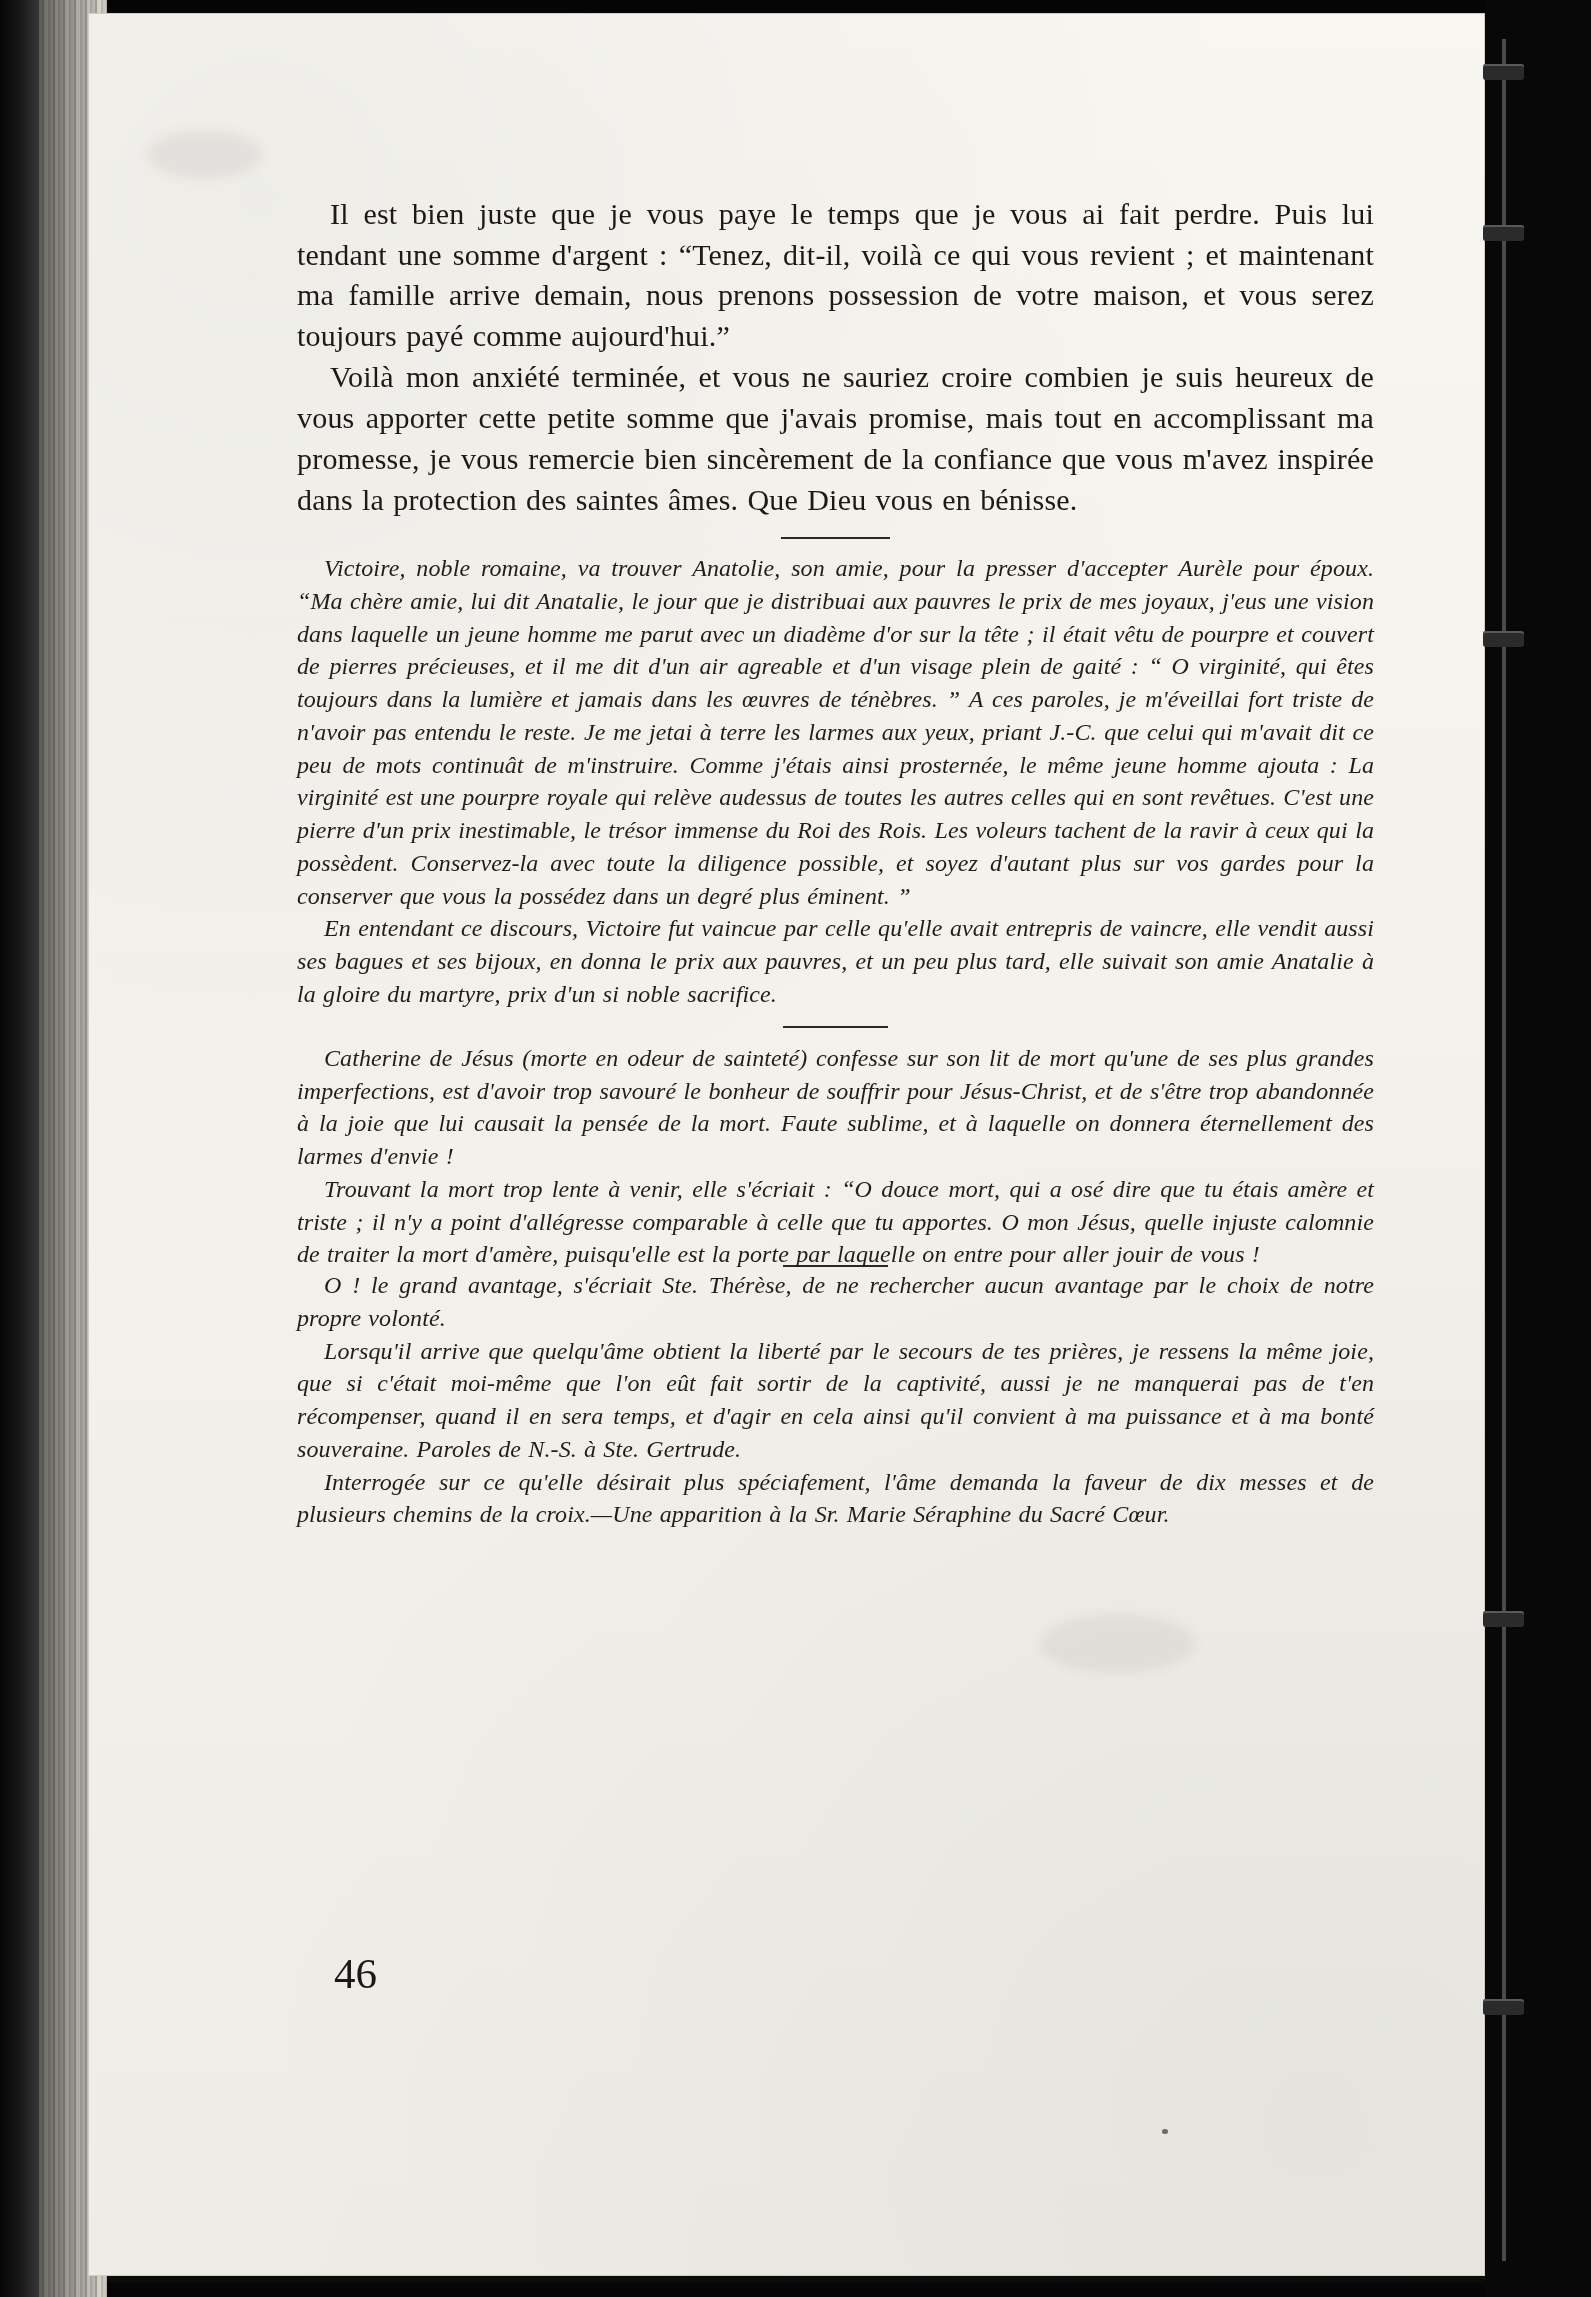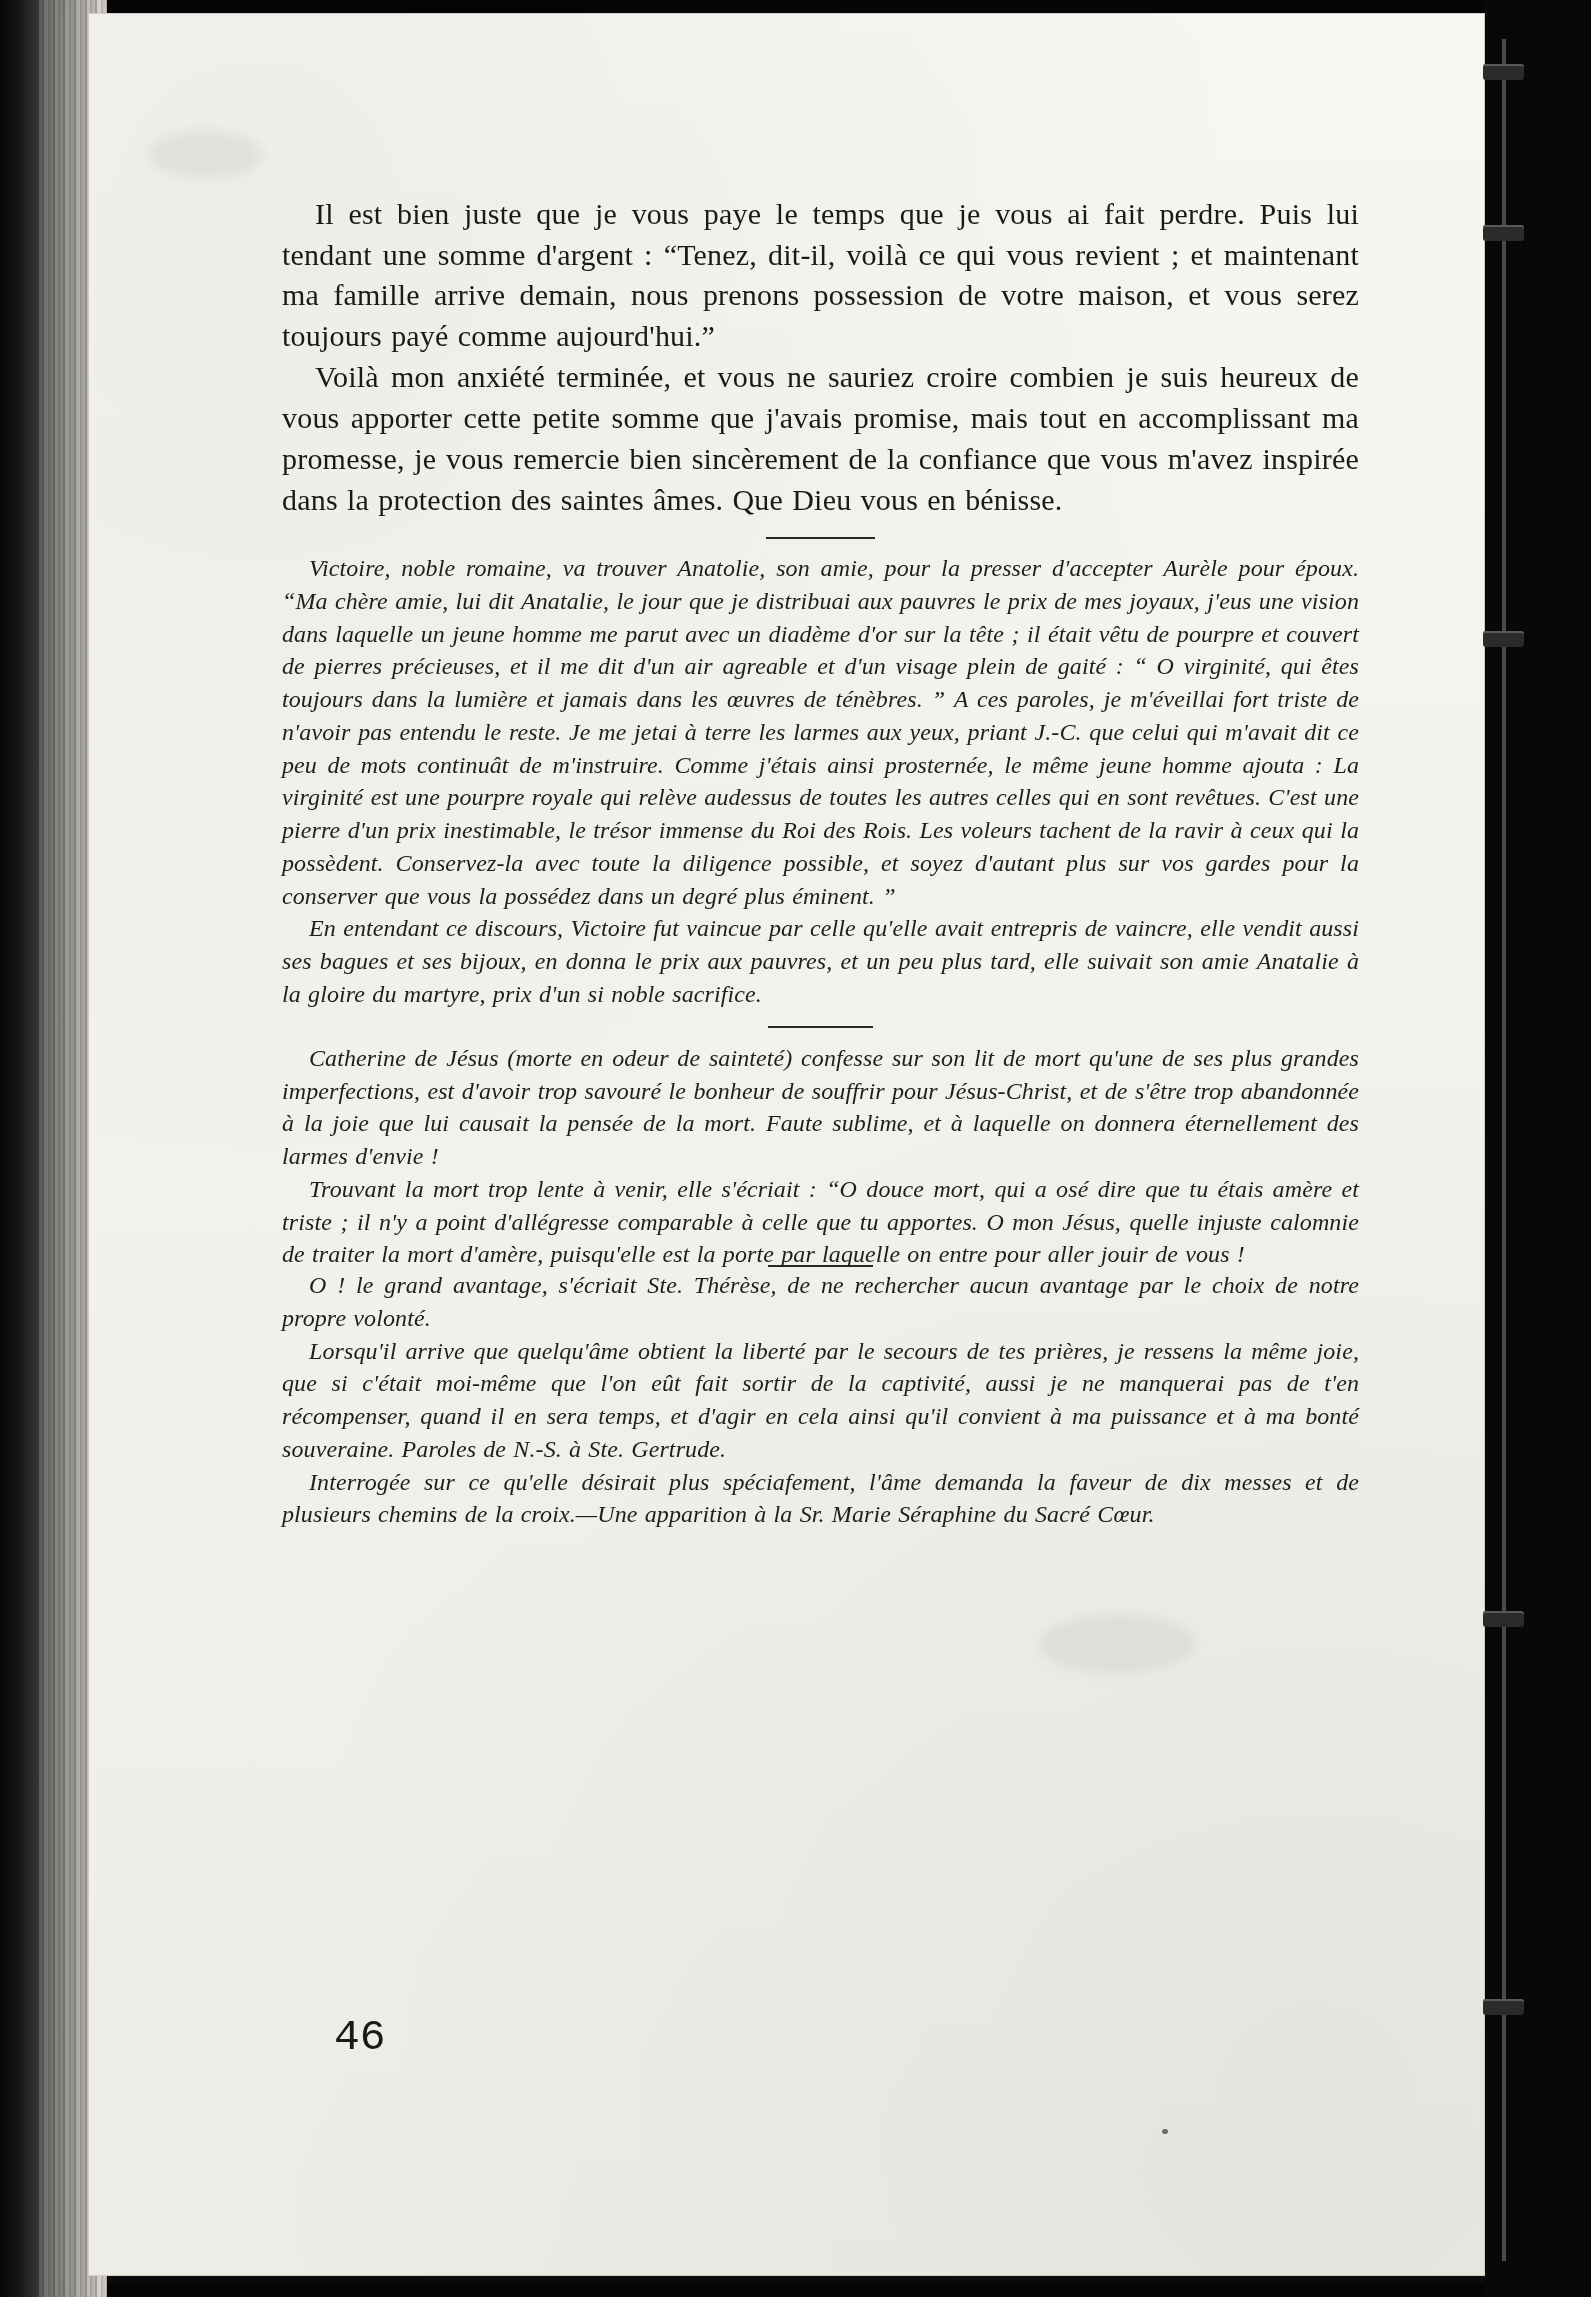--- a/index.html
+++ b/index.html
@@ -98,21 +98,21 @@
   }
   .bottom-dark {
     position: absolute;
     left: 0; bottom: 0; width: 1591px; height: 15.5px;
     background: #050505;
   }
 
   
   .column {
     position: absolute;
-    left: 193px;
+    left: 208px;
     top: 180px;
     width: 1077px;
   }
 
   .blk { margin: 0 0 0 0; }
 
   .lead p {
     margin: 0;
     font-size: 30px;
     line-height: 1.365;
@@ -139,24 +139,24 @@
     color: #201e1b;
     letter-spacing: 0.1px;
     word-spacing: 1.1px;
     font-style: italic;
   }
   .body p .ind { display: inline-block; width: 27px; }
 
   .folio {
     position: absolute;
     left: 245px;
-    top: 1999px;
+    top: 1935px;
     font-size: 43px;
     color: #1b1917;
-    font-family: Liberation Mono, monospace;
+    font-family: Liberation Serif, serif;
   }
 
   
   .speck {
     position: absolute;
     left: 1073px;
     top: 2115px;
     width: 5.8px; height: 5.8px;
     background: #3a3733;
     border-radius: 50%;

